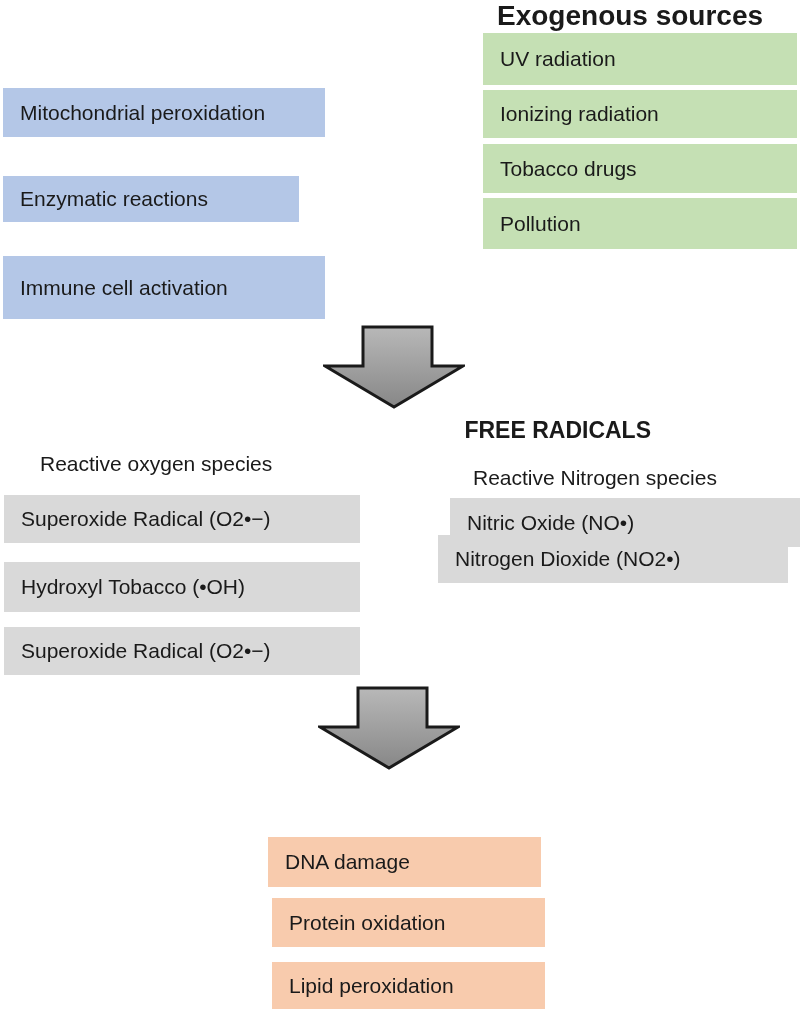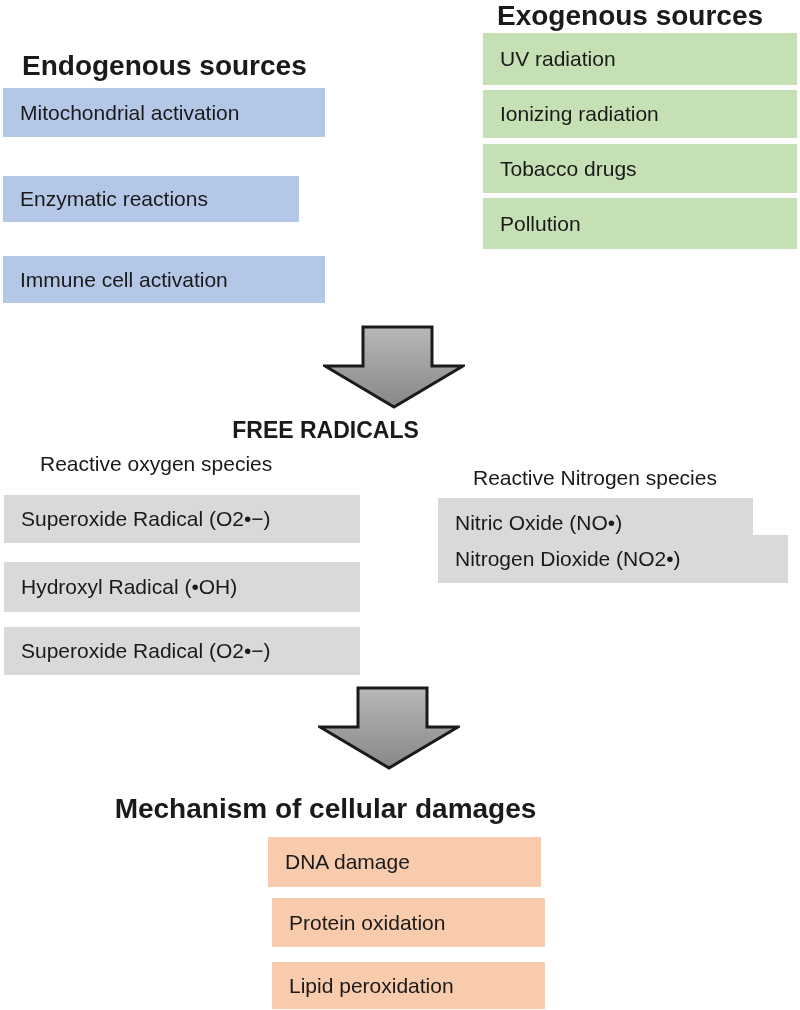--- a/index.html
+++ b/index.html
@@ -25,21 +25,21 @@
     font-size:28px;
     white-space:nowrap;
   }
   .subheading{
     position:absolute;
     font-weight:normal;
     font-size:21px;
     white-space:nowrap;
   }
   .center-text{
-    left:0;width:651px;text-align:center;
+    left:0;width:651px;text-align:right;
   }
   .box{
     position:absolute;
     display:flex;
     align-items:center;
     box-sizing:border-box;
     padding-left:17px;
     font-size:21px;
     white-space:nowrap;
   }
@@ -53,54 +53,52 @@
 <body>
 
 <div id="canvas">
 
   <div class="heading" style="left:497px;top:0px;">Exogenous sources</div>
   <div class="box green" style="left:483px;top:33px;width:314px;height:52px;">UV radiation</div>
   <div class="box green" style="left:483px;top:90px;width:314px;height:48px;">Ionizing radiation</div>
   <div class="box green" style="left:483px;top:144px;width:314px;height:49px;">Tobacco drugs</div>
   <div class="box green" style="left:483px;top:198px;width:314px;height:51px;">Pollution</div>
 
-  <div class="heading" style="left:22px;top:50px;">Endogenous sources</div>
-  <div class="box blue" style="left:3px;top:88px;width:322px;height:49px;">Mitochondrial activation</div>
+  <div class="box blue" style="left:3px;top:88px;width:322px;height:49px;">Mitochondrial peroxidation</div>
   <div class="box blue" style="left:3px;top:176px;width:296px;height:46px;">Enzymatic reactions</div>
-  <div class="box blue" style="left:3px;top:256px;width:322px;height:47px;">Immune cell activation</div>
+  <div class="box blue" style="left:3px;top:256px;width:322px;height:63px;">Immune cell activation</div>
 
   <svg class="arrow" style="left:323px;top:325px;" width="142" height="84" viewBox="-2 -2 142 84" aria-hidden="true">
     <defs>
       <linearGradient id="agrad1" x1="0" y1="0" x2="0" y2="1">
         <stop offset="0" stop-color="#b8b8b8"></stop>
         <stop offset="1" stop-color="#878787"></stop>
       </linearGradient>
     </defs>
     <polygon points="38,0 107,0 107,39 138,39 69,80 0,39 38,39" fill="url(#agrad1)" stroke="#1a1a1a" stroke-width="3" stroke-linejoin="miter"></polygon>
   </svg>
 
   <div class="heading center-text" style="top:417px;font-size:23px;">FREE RADICALS</div>
 
   <div class="subheading" style="left:40px;top:452px;">Reactive oxygen species</div>
   <div class="box gray" style="left:4px;top:495px;width:356px;height:48px;">Superoxide Radical (O2•−)</div>
-  <div class="box gray" style="left:4px;top:562px;width:356px;height:50px;">Hydroxyl Radical (•OH)</div>
+  <div class="box gray" style="left:4px;top:562px;width:356px;height:50px;">Hydroxyl Tobacco (•OH)</div>
   <div class="box gray" style="left:4px;top:627px;width:356px;height:48px;">Superoxide Radical (O2•−)</div>
 
   <div class="subheading" style="left:473px;top:466px;">Reactive Nitrogen species</div>
-  <div class="box gray" style="left:438px;top:498px;width:315px;height:49px;">Nitric Oxide (NO•)</div>
+  <div class="box gray" style="left:450px;top:498px;width:350px;height:49px;">Nitric Oxide (NO•)</div>
   <div class="box gray" style="left:438px;top:535px;width:350px;height:48px;">Nitrogen Dioxide (NO2•)</div>
 
   <svg class="arrow" style="left:318px;top:686px;" width="142" height="84" viewBox="-2 -2 142 84" aria-hidden="true">
     <defs>
       <linearGradient id="agrad2" x1="0" y1="0" x2="0" y2="1">
         <stop offset="0" stop-color="#b8b8b8"></stop>
         <stop offset="1" stop-color="#878787"></stop>
       </linearGradient>
     </defs>
     <polygon points="38,0 107,0 107,39 138,39 69,80 0,39 38,39" fill="url(#agrad2)" stroke="#1a1a1a" stroke-width="3" stroke-linejoin="miter"></polygon>
   </svg>
 
-  <div class="heading center-text" style="top:793px;">Mechanism of cellular damages</div>
   <div class="box orange" style="left:256px;top:837px;width:273px;height:50px;margin-left:12px;">DNA damage</div>
   <div class="box orange" style="left:272px;top:962px;width:273px;height:47px;">Lipid peroxidation</div>
   <div class="box orange" style="left:272px;top:898px;width:273px;height:49px;">Protein oxidation</div>
 
 </div>
 
 </body></html>

